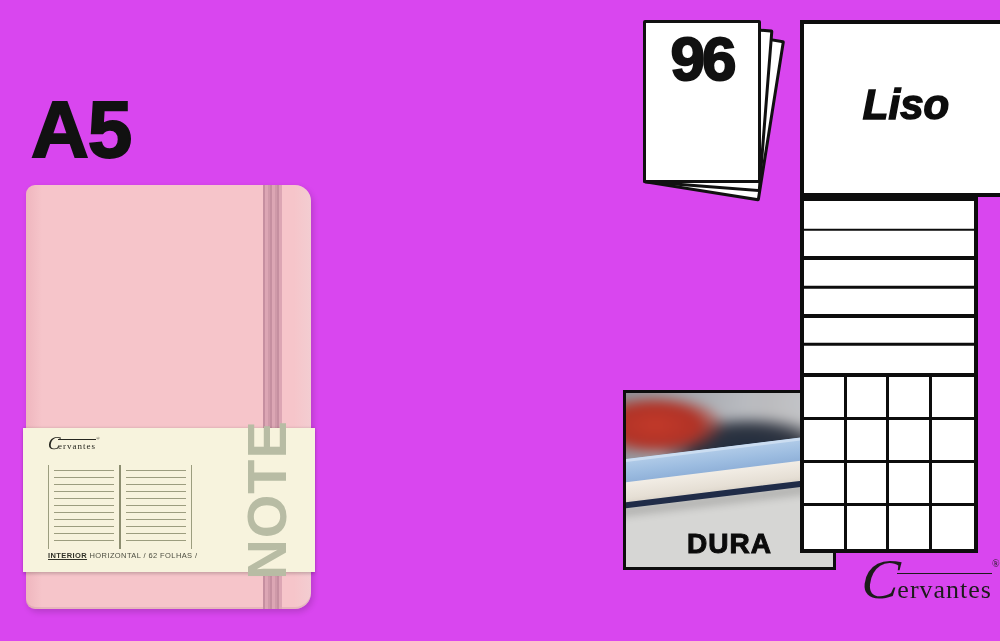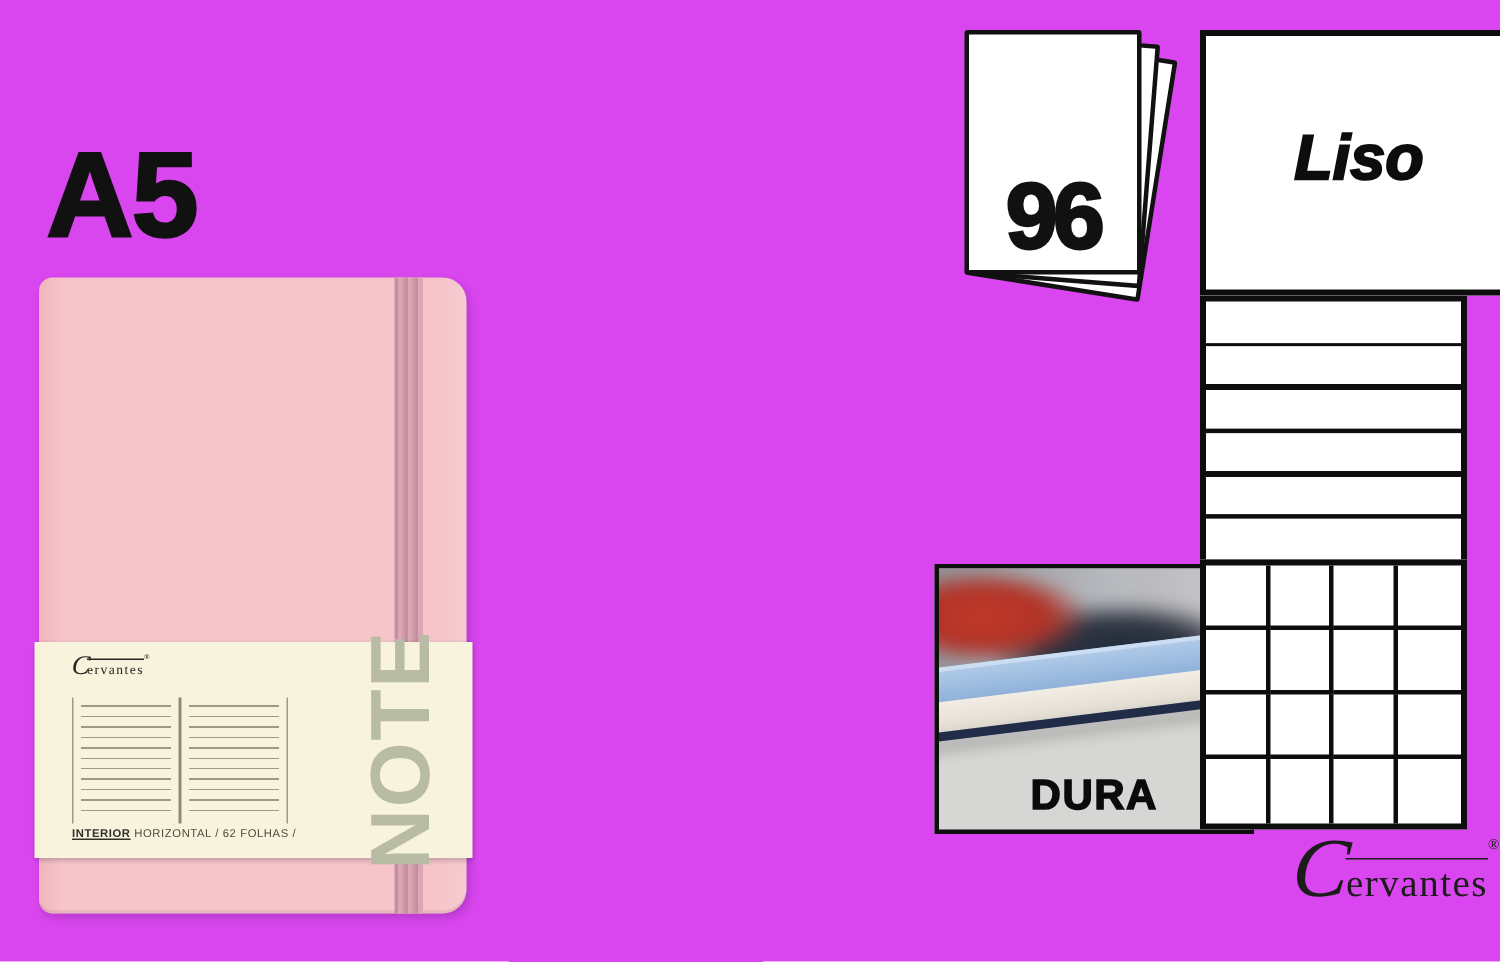--- a/index.html
+++ b/index.html
@@ -49,33 +49,33 @@
   .note-wrap{position:absolute;left:164px;top:42px;width:160px;height:60px;
       transform:rotate(-90deg);text-align:center;line-height:60px;
       font-size:56px;font-weight:700;color:#b8bca4;letter-spacing:1px;}
 
   
   .sheets{position:absolute;left:643px;top:20px;width:155px;height:178px;}
   .sheet{position:absolute;left:0;top:0;width:112px;height:157px;background:#fff;
       border:3px solid #111;border-radius:2px;transform-origin:0 100%;}
   .sheet.s3{transform:rotate(9deg);}
   .sheet.s2{transform:rotate(4.5deg);}
-  .sheet.front{display:flex;align-items:flex-end;justify-content:center;}
+  .sheet.front{display:flex;align-items:flex-start;justify-content:center;}
   .count{font-size:62px;font-weight:700;color:#111;-webkit-text-stroke:2px #111;letter-spacing:-3px;}
 
   .cell{position:absolute;background:#fff;border:4px solid #0d0d0d;box-sizing:border-box;}
   .cell.liso{left:800px;top:20px;width:212px;height:177px;display:flex;align-items:center;justify-content:center;font-style:italic;}
   .liso-label{font-size:42px;font-weight:700;color:#0d0d0d;-webkit-text-stroke:1.5px #0d0d0d;margin-top:-8px;}
 
   .cell.weight{left:623px;top:197px;width:181px;height:180px;display:flex;align-items:center;justify-content:center;}
 
   .cell.lined{left:800px;top:197px;width:178px;height:180px;}
   .hline{position:absolute;left:0;right:0;background:#0d0d0d;transform:translateY(-50%);}
 
-  .cell.photo{left:623px;top:376px;width:213px;height:180px;border-width:3px;overflow:hidden;background:#d6d6d4;}
+  .cell.photo{left:623px;top:390px;width:213px;height:180px;border-width:3px;overflow:hidden;background:#d6d6d4;}
   .ph-bg{position:absolute;left:-12px;top:-12px;right:-12px;height:92px;filter:blur(5px);
       background:
         radial-gradient(ellipse 95px 42px at 18% 48%, #c33a2a 0%, #b03226 45%, rgba(176,50,38,0) 75%),
         radial-gradient(ellipse 120px 48px at 58% 75%, #1f2b3d 0%, rgba(23,30,44,.85) 45%, rgba(23,30,44,0) 75%),
         radial-gradient(ellipse 85px 55px at 92% 25%, #c4c9d0 0%, rgba(196,201,208,0) 70%),
         linear-gradient(100deg,#8c8f96 0%,#b9bbc0 55%,#c3bcb6 100%);}
   .ph-book{position:absolute;left:-25px;top:54px;width:250px;height:80px;transform:rotate(-7deg);}
   .pb-cover{height:24px;background:linear-gradient(180deg,#b3cde9 0,#9cbce0 60%,#8fb0d8 100%);
       border-radius:2px 12px 4px 2px;box-shadow:inset 0 3px 0 #cbddf1;}
   .pb-pages{height:20px;background:linear-gradient(180deg,#f2ede5,#e2dbd0);border-radius:0 8px 8px 0;margin-top:-1px;}

